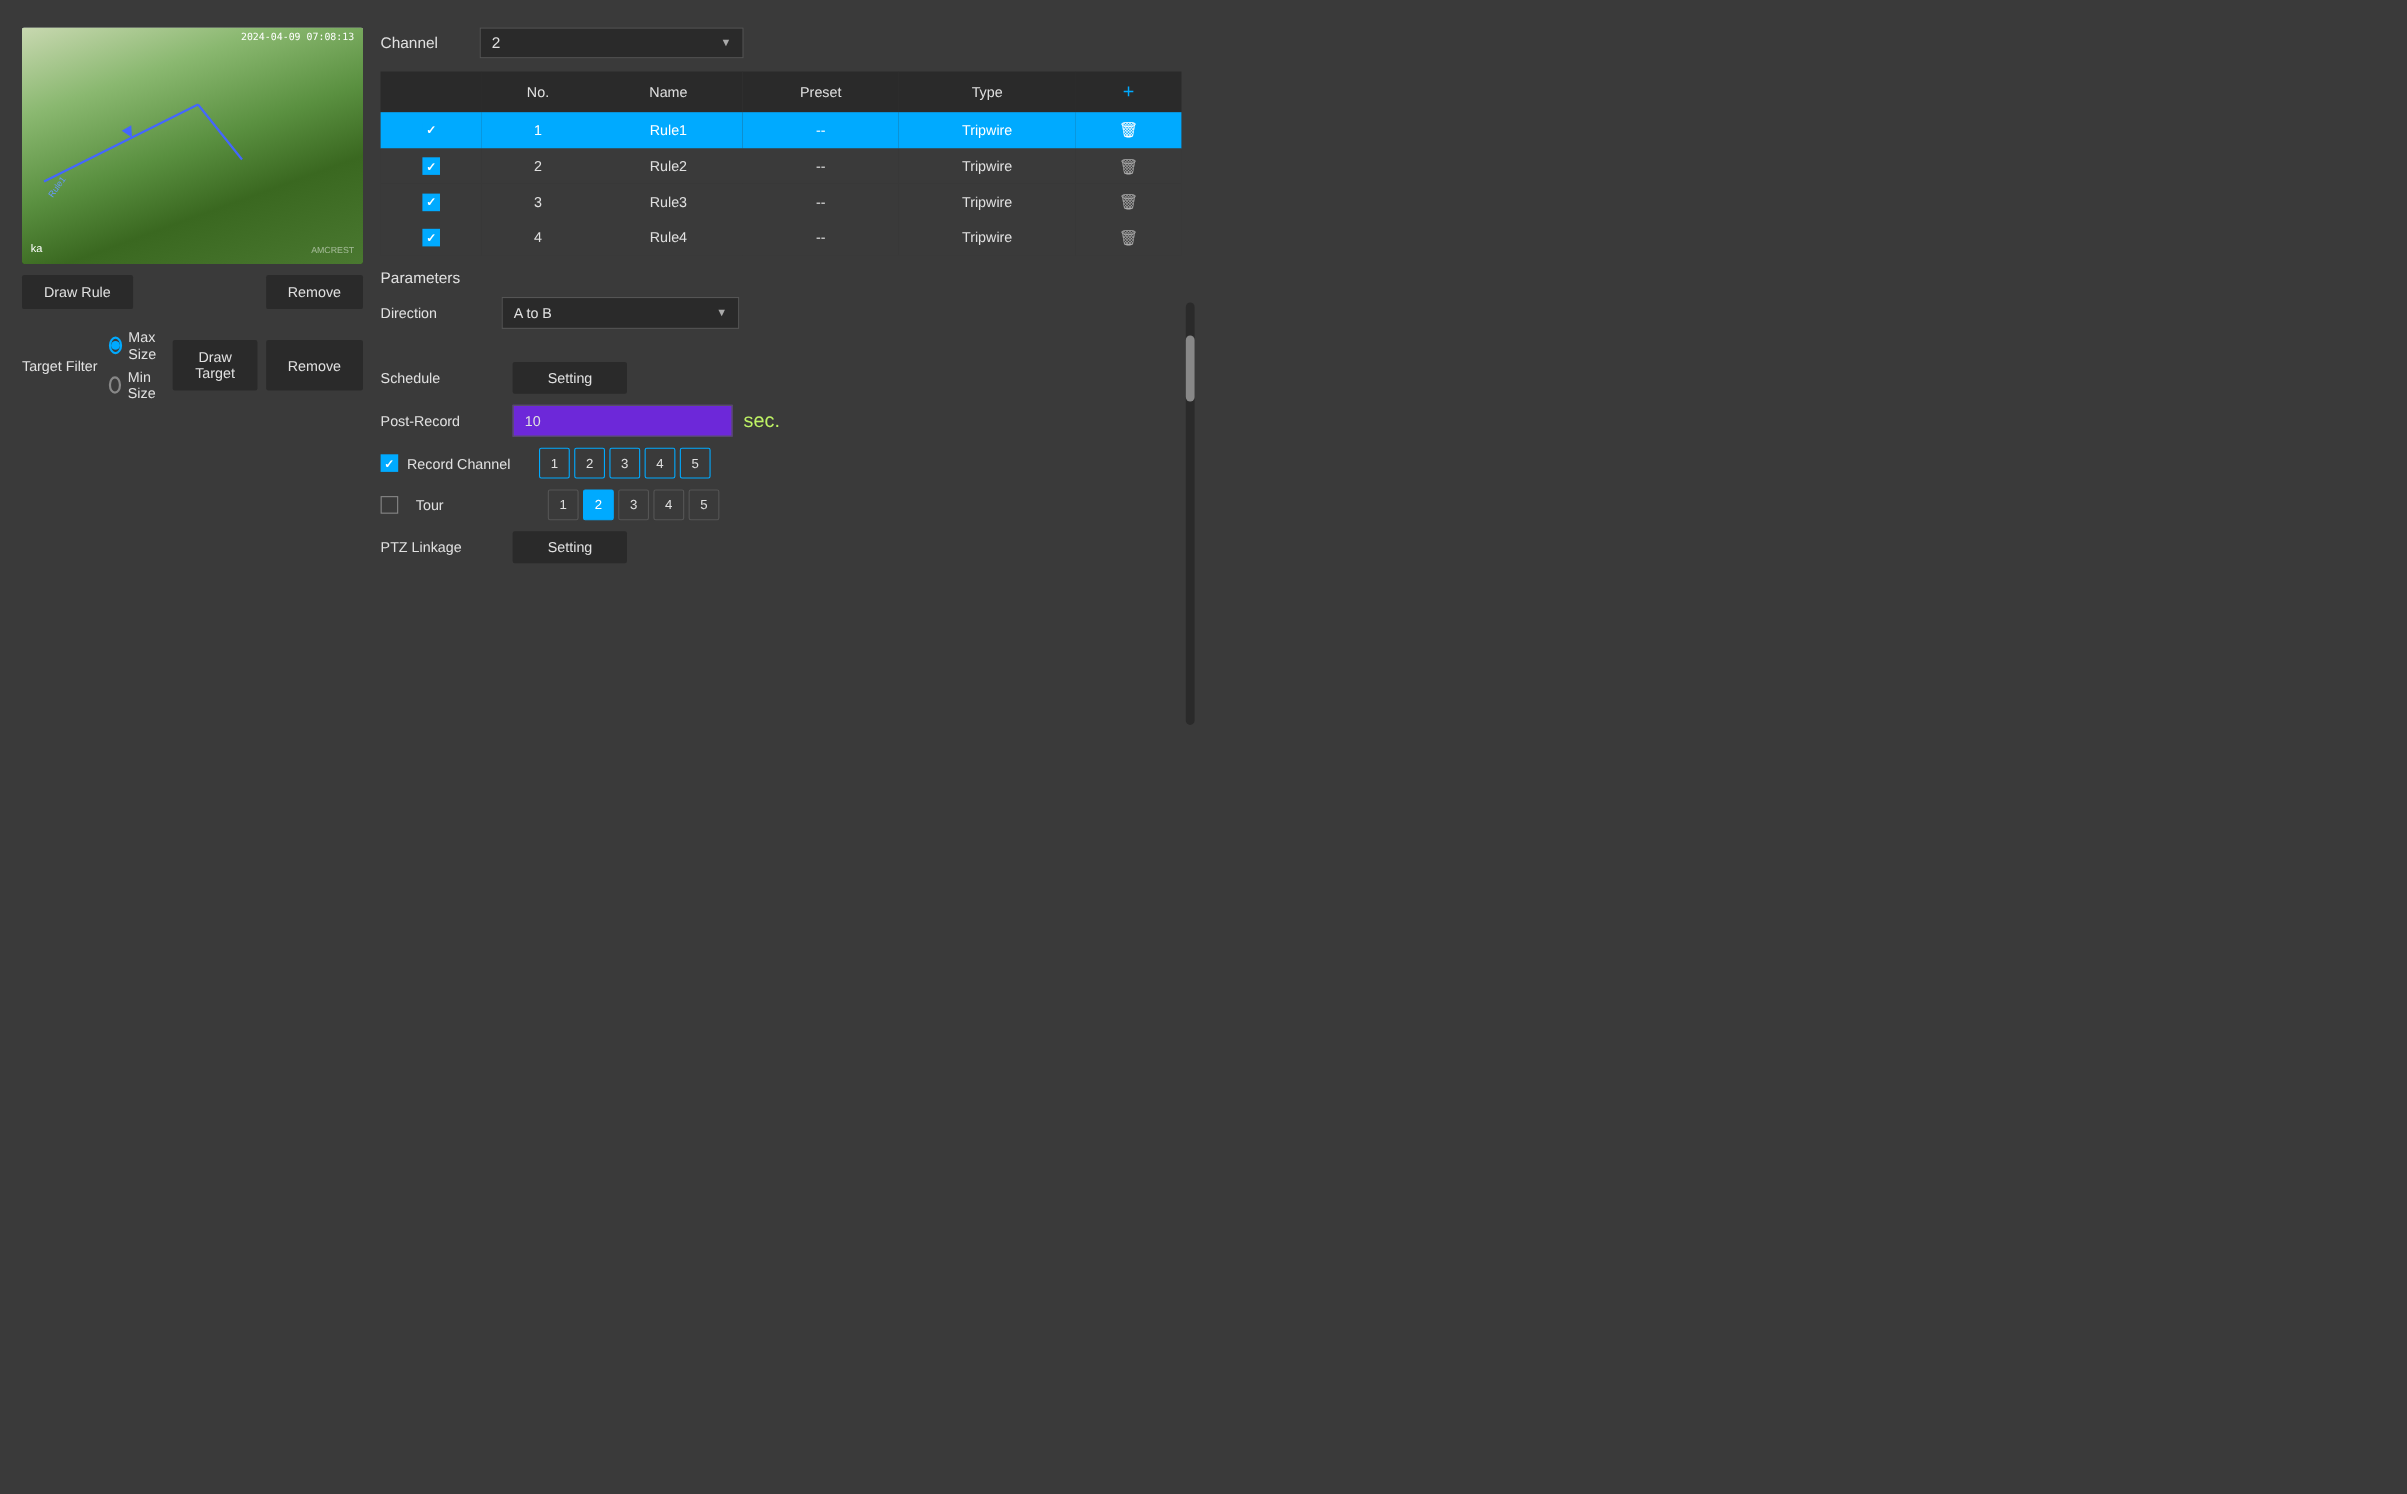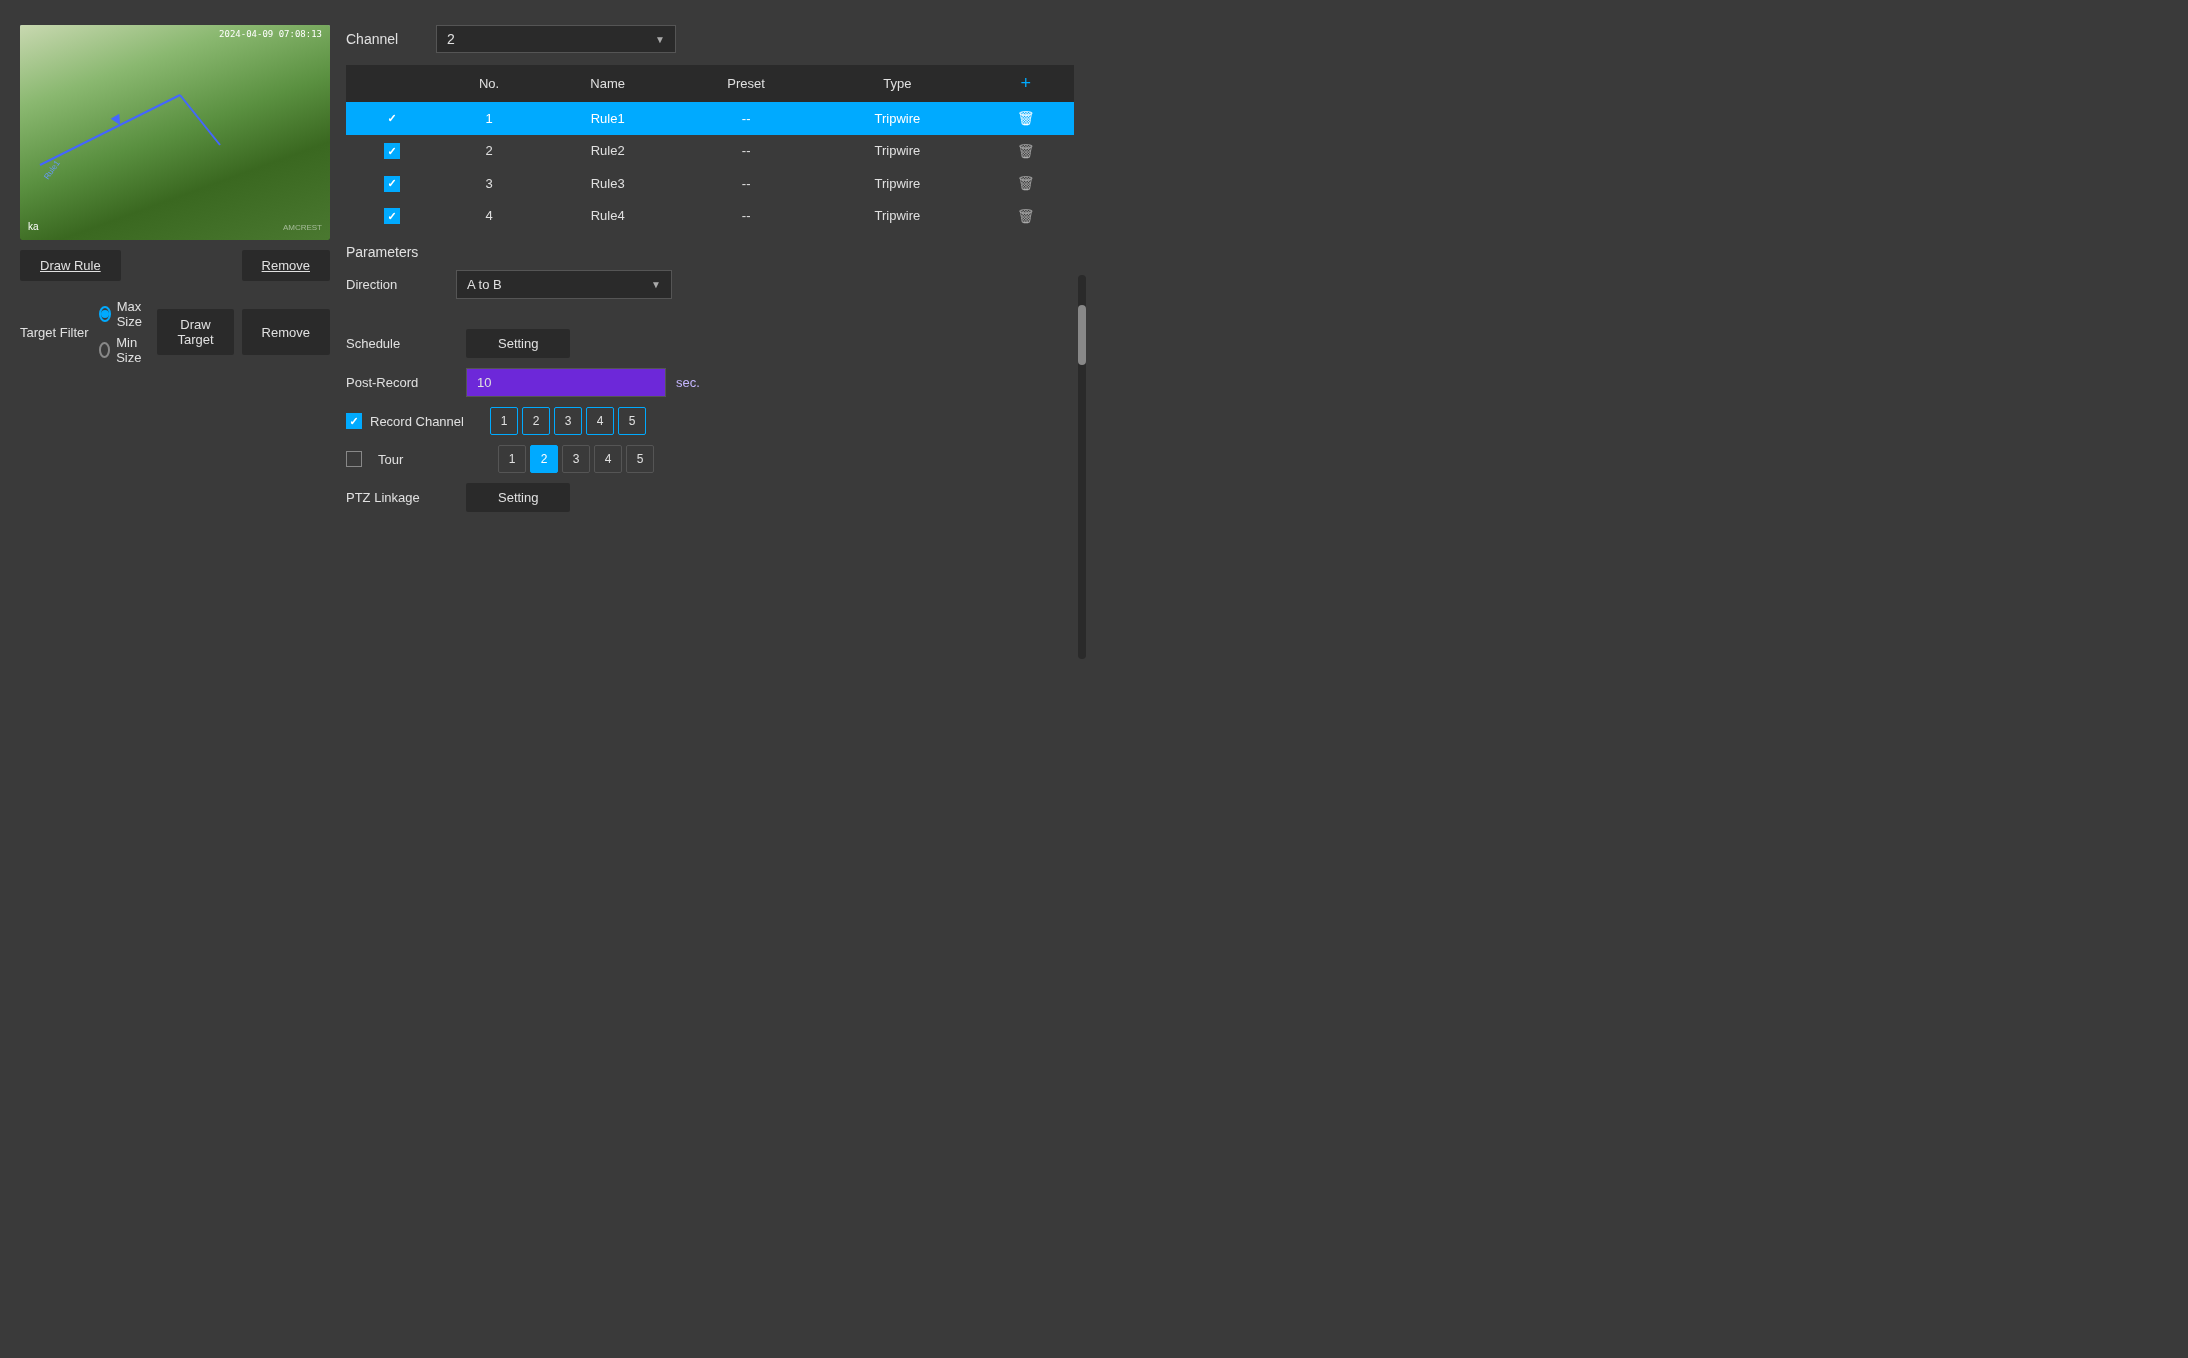--- a/index.html
+++ b/index.html
@@ -68,21 +68,20 @@
       position: absolute;
       bottom: 8px;
       right: 8px;
       color: rgba(255,255,255,0.5);
       font-size: 8px;
     }
     .btn-row {
       display: flex;
       gap: 8px;
       justify-content: space-between;
-      text-decoration: underline;
     }
     .btn-dark {
       background: #2a2a2a;
       color: #e0e0e0;
       border: none;
       padding: 8px 20px;
       cursor: pointer;
       font-size: 13px;
       border-radius: 2px;
     }
@@ -291,22 +290,22 @@
     }
     .input-value {
       background: #6d28d9;
       border: 1px solid #555;
       color: #e0e0e0;
       padding: 6px 10px;
       width: 200px;
       font-size: 13px;
     }
     .sec-label {
-      color: #c4b5fd;
-      font-size: 13px;
+      color: #bef264;
+      font-size: 18px;
     }
     .channel-buttons {
       display: flex;
       gap: 4px;
       align-items: center;
     }
     .ch-btn {
       width: 28px;
       height: 28px;
       border: 1px solid #00aaff;

